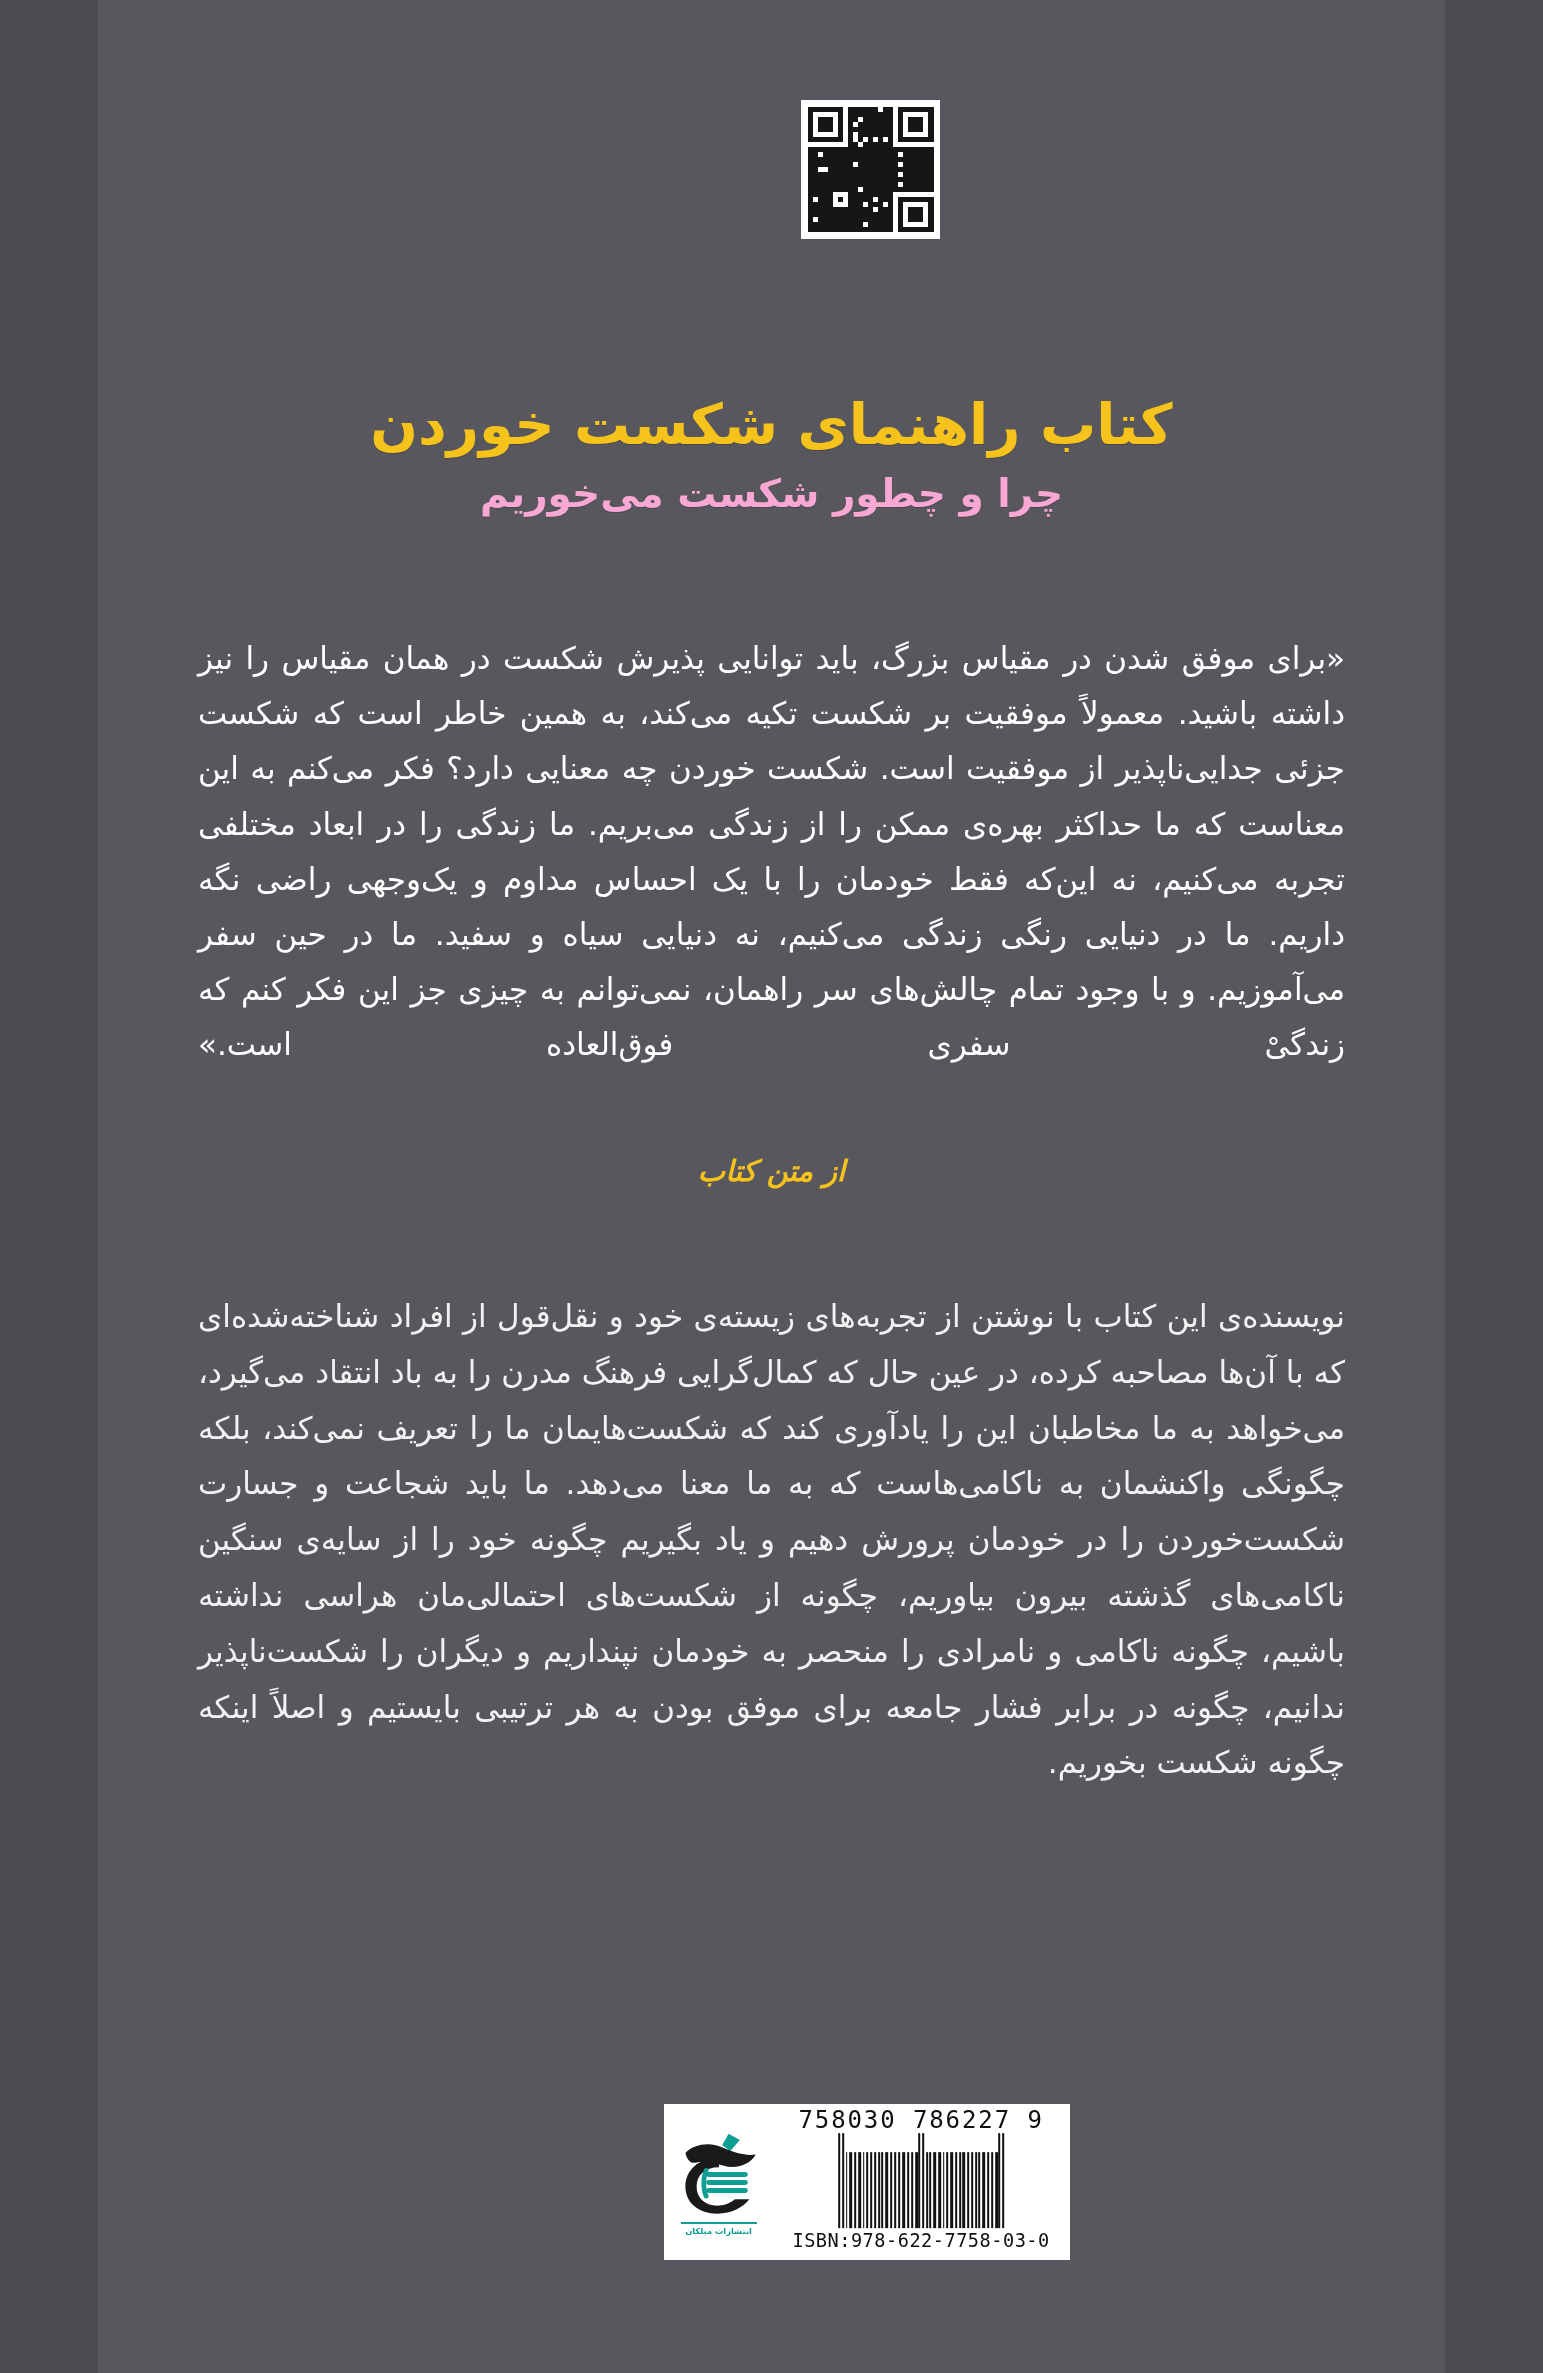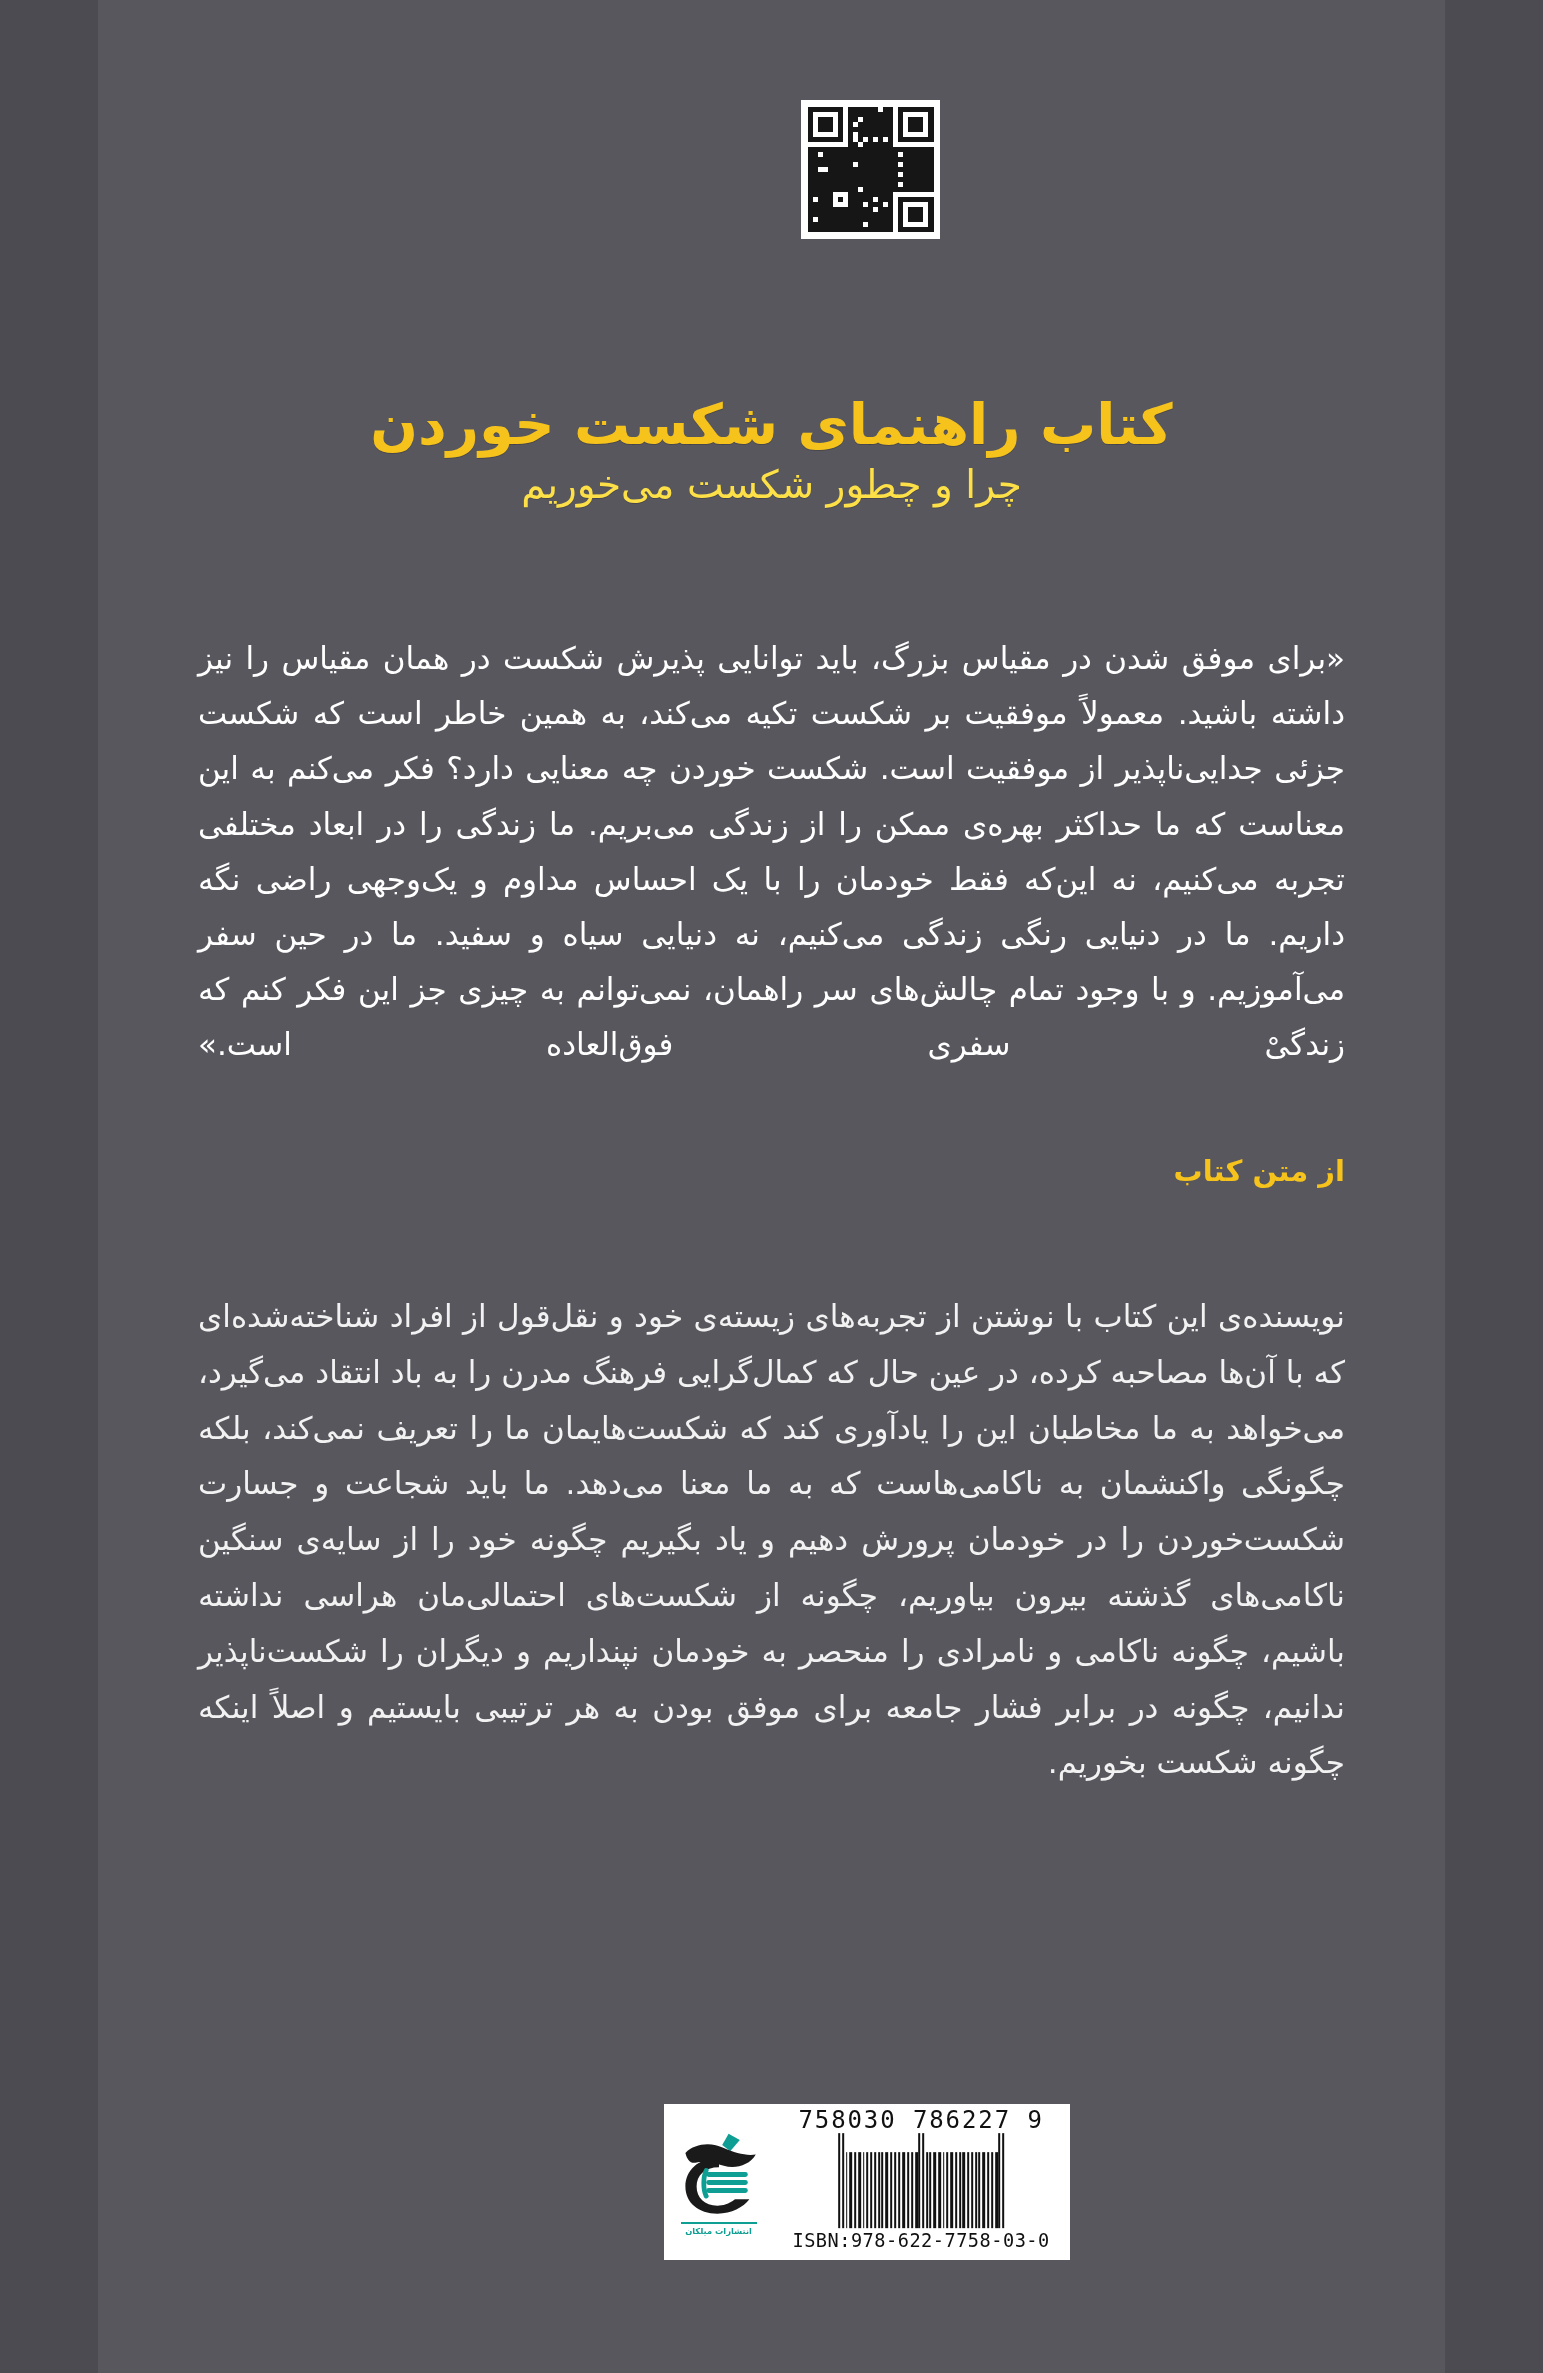--- a/index.html
+++ b/index.html
@@ -53,25 +53,25 @@
   .book-title {
     color: #f6c31c;
     font-size: 56px;
     font-weight: 700;
     line-height: 1.25;
     margin: 0;
     letter-spacing: 0;
     text-shadow: 0 0.9px 0 rgba(0,0,0,.18);
   }
   .book-subtitle {
-    color: #fde047;
+    color: #f9a8d4;
     font-size: 39px;
-    font-weight: 400;
+    font-weight: 700;
     line-height: 1.3;
-    margin: 0 0 0 0;
+    margin: 9px 0 0 0;
     text-shadow: 0 0.9px 0 rgba(0,0,0,.18);
   }
 
   
   .quote-block {
     position: absolute;
     left: 100px;
     right: 100px;
     top: 631px;
   }
@@ -82,21 +82,22 @@
     text-align: justify;
     text-align-last: justify;
     margin: 0;
     font-weight: 400;
   }
   .source-line-wrap {
     position: absolute;
     left: 100px;
     right: 100px;
     top: 1154px;
-    text-align: right;
+    text-align: center;
+    font-style: italic;
   }
   .source-line-wrap span {
     color: #f6c31c;
     font-size: 29px;
     font-weight: 700;
     display: inline-block;
   }
 
   .desc-block {
     position: absolute;

